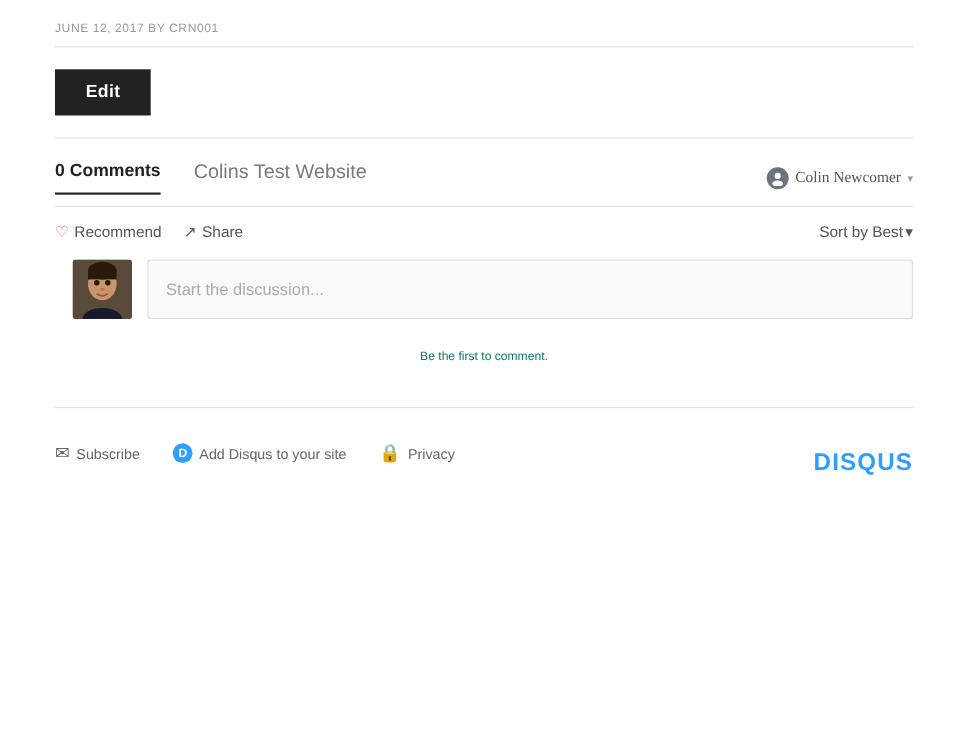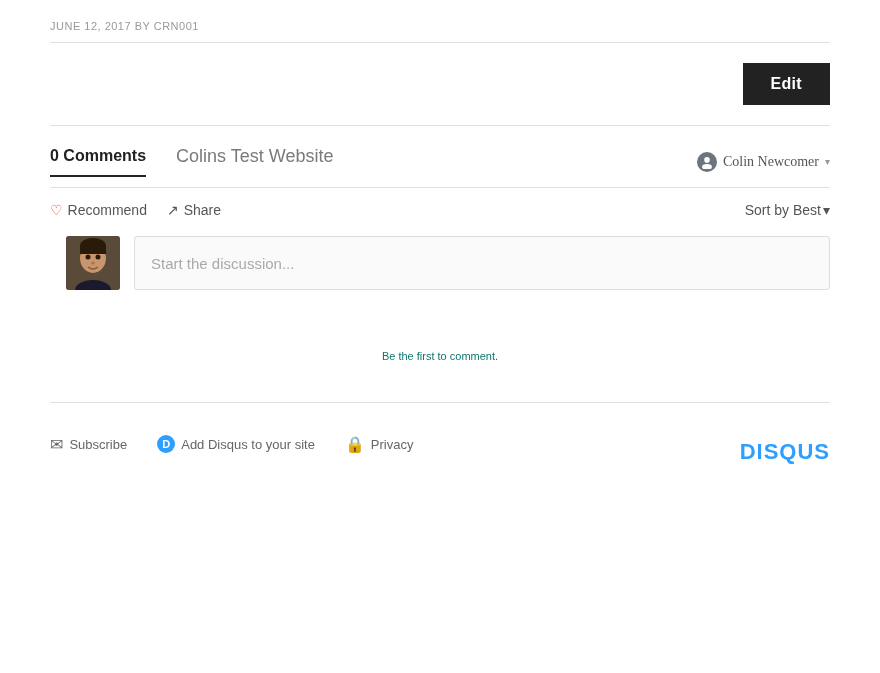--- a/index.html
+++ b/index.html
@@ -33,21 +33,21 @@
     }
 
     .divider {
       border: none;
       border-top: 1px solid #e0e0e0;
       margin: 10px 0 20px 0;
     }
 
     .edit-row {
       display: flex;
-      justify-content: flex-end;
+      justify-content: flex-start;
       margin-bottom: 20px;
     }
 
     .edit-button {
       background: #222;
       color: #fff;
       border: none;
       padding: 12px 28px;
       font-size: 16px;
       font-weight: 600;
@@ -160,21 +160,21 @@
       cursor: pointer;
       display: flex;
       align-items: center;
       gap: 2px;
     }
 
     .comment-input-row {
       display: flex;
       align-items: center;
       gap: 14px;
-      margin-bottom: 60px;
+      margin-bottom: 28px;
       padding-left: 16px;
     }
 
     
     .avatar-face {
       width: 54px;
       height: 54px;
       background: linear-gradient(180deg, #c0a080 0%, #a08060 100%);
       border-radius: 3px;
       display: flex;

